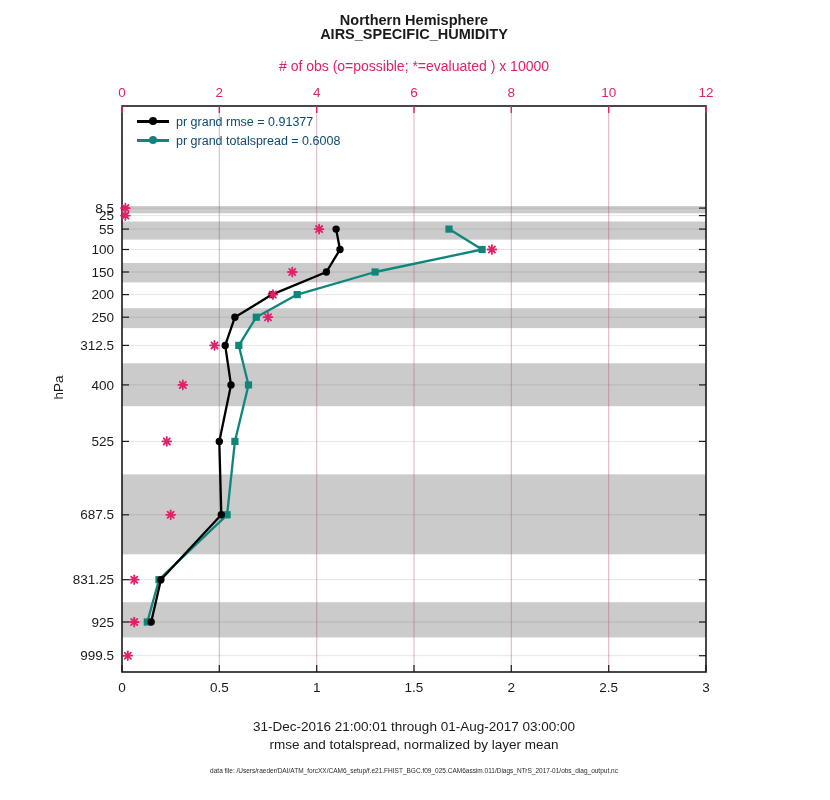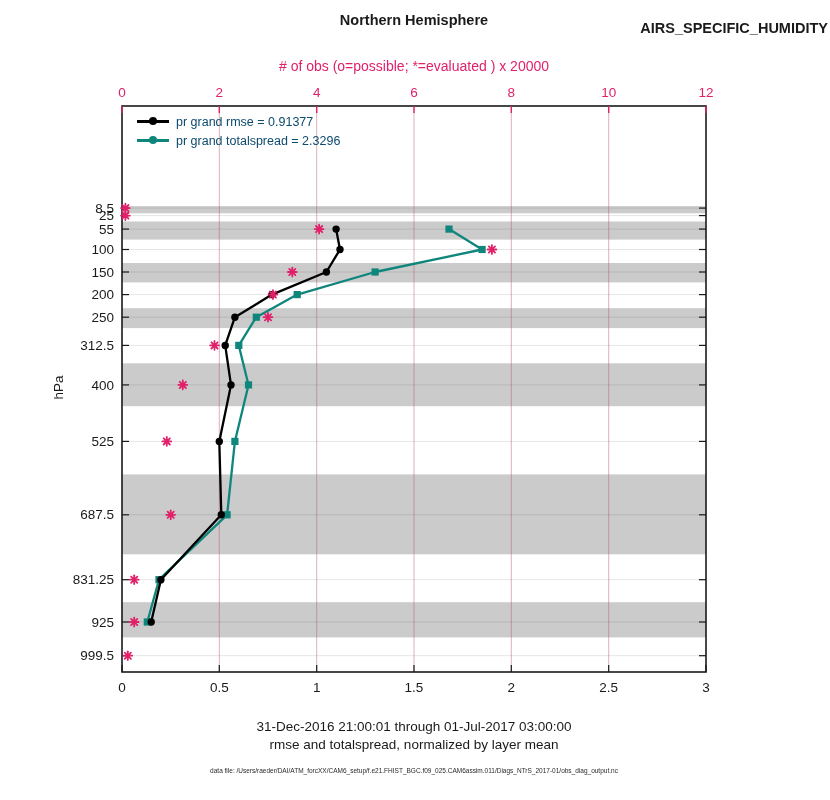--- a/index.html
+++ b/index.html
@@ -1,20 +1,20 @@
 <!DOCTYPE html>
 <html><head>
 <meta charset="utf-8">
 <style>
   html,body{margin:0;padding:0;background:#ffffff;}
   #page{position:relative;width:830px;height:800px;background:#ffffff;overflow:hidden;
         font-family:"Liberation Sans",sans-serif;color:#1a1a1a;}
   .centered{position:absolute;left:0;width:828px;text-align:center;}
   #title1{top:12px;font-size:14.5px;font-weight:bold;text-align:center;}
-  #title2{top:20px;font-size:14.5px;font-weight:bold;text-align:right;}
+  #title2{top:26px;font-size:14.5px;font-weight:bold;}
   #toplabel{top:58px;font-size:14px;color:#e0216a;}
   #legend{position:absolute;left:137px;top:112px;}
   .lg-row{display:flex;align-items:center;height:19px;}
   .lg-swatch{position:relative;width:32px;height:3px;margin-right:7px;}
   .lg-dot{position:absolute;left:12px;top:-3px;width:8px;height:8px;border-radius:50%;}
   .lg-label{font-size:12.5px;color:#0c4a6e;white-space:nowrap;}
   #ylabel{position:absolute;left:30px;top:380px;width:56px;text-align:center;
           font-size:13.5px;transform:rotate(-90deg);transform-origin:center;}
   #caption1{top:737px;font-size:13.5px;}
   #caption2{top:719px;font-size:13.5px;}
@@ -243,36 +243,36 @@
         <line x1="123.4" y1="655.7" x2="132.2" y2="655.7" stroke="#e0216a" stroke-width="1.8" stroke-linecap="round"></line>
         <line x1="127.8" y1="651.3" x2="127.8" y2="660.1" stroke="#e0216a" stroke-width="1.8" stroke-linecap="round"></line>
         <line x1="124.7" y1="652.6" x2="130.9" y2="658.8" stroke="#e0216a" stroke-width="1.8" stroke-linecap="round"></line>
         <line x1="124.7" y1="658.8" x2="130.9" y2="652.6" stroke="#e0216a" stroke-width="1.8" stroke-linecap="round"></line>
         <circle cx="127.8" cy="655.7" r="2.4" fill="#e0216a"></circle>
       </g>
     </svg>
 
   <div id="title1" class="centered">Northern Hemisphere</div>
   <div id="title2" class="centered">AIRS_SPECIFIC_HUMIDITY</div>
-  <div id="toplabel" class="centered"># of obs (o=possible; *=evaluated ) x 20000</div>
+  <div id="toplabel" class="centered"># of obs (o=possible; *=evaluated ) x 10000</div>
 
   <div id="legend">
       <div class="lg-row">
         <span class="lg-swatch" style="background: rgb(0, 0, 0);">
           <span class="lg-dot" style="background: rgb(0, 0, 0);"></span>
         </span>
         <span class="lg-label">pr grand rmse = 0.91377</span>
       </div>
       <div class="lg-row">
         <span class="lg-swatch" style="background: rgb(14, 134, 124);">
           <span class="lg-dot" style="background: rgb(14, 134, 124);"></span>
         </span>
-        <span class="lg-label">pr grand totalspread = 2.3296</span>
+        <span class="lg-label">pr grand totalspread = 0.6008</span>
       </div>
     </div>
 
   <div id="ylabel">hPa</div>
 
   <div id="caption1" class="centered">rmse and totalspread, normalized by layer mean</div>
-  <div id="caption2" class="centered">31-Dec-2016 21:00:01 through 01-Jul-2017 03:00:00</div>
+  <div id="caption2" class="centered">31-Dec-2016 21:00:01 through 01-Aug-2017 03:00:00</div>
 
   <div id="footer" class="centered">data file: /Users/raeder/DAI/ATM_forcXX/CAM6_setup/f.e21.FHIST_BGC.f09_025.CAM6assim.011/Diags_NTrS_2017-01/obs_diag_output.nc</div>
 </div>
 
 </body></html>

